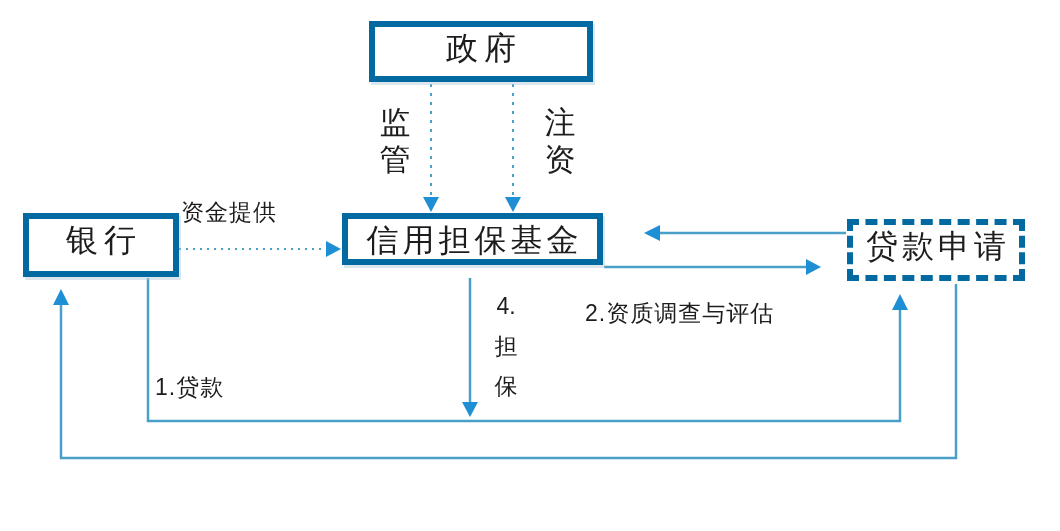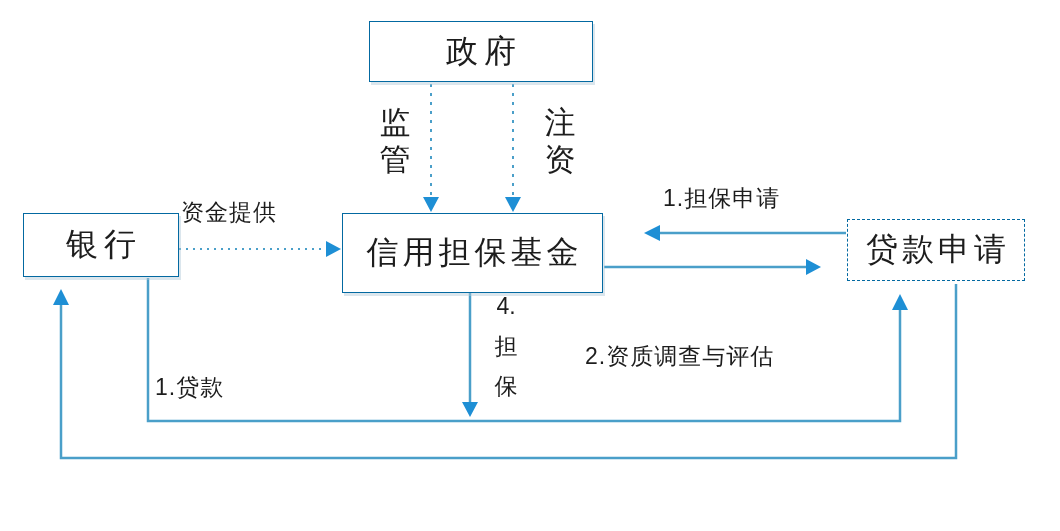--- a/index.html
+++ b/index.html
@@ -16,56 +16,55 @@
     overflow: hidden;
   }
   svg.connections {
     position: absolute;
     left: 0; top: 0;
     width: 1060px; height: 531px;
   }
   .node {
     position: absolute;
     display: flex;
-    align-items: center;
     justify-content: center;
     background: #ffffff;
-    border: 1px solid #0369a1;
+    border: 6px solid #0369a1;
     box-sizing: border-box;
     font-size: 32px;
     color: #1d1d1d;
     letter-spacing: 6px;
     text-indent: 6px;
     box-shadow: 2px 3px 0 rgba(175, 200, 216, 0.45);
   }
   .node.dashed {
     border-style: dashed;
     box-shadow: none;
   }
   .node-gov  { left: 369px; top: 21px;  width: 224px; height: 61px; }
   .node-bank { left: 23px;  top: 213px; width: 156px; height: 64px; }
-  .node-fund { left: 342px; top: 213px; width: 261px; height: 80px; letter-spacing: 4px; text-indent: 4px; }
+  .node-fund { left: 342px; top: 213px; width: 261px; height: 52px; letter-spacing: 4px; text-indent: 4px; }
   .node-sme  { left: 847px; top: 219px; width: 178px; height: 62px; letter-spacing: 4px; text-indent: 4px; }
   .edge-label {
     position: absolute;
     font-size: 23px;
     color: #1d1d1d;
     letter-spacing: 1px;
     white-space: nowrap;
   }
   .edge-label.vertical {
     white-space: pre-line;
     text-align: center;
     letter-spacing: 0;
   }
   .lbl-supervision { left: 374px; top: 104px; width: 42px; line-height: 37px; font-size: 31px; }
   .lbl-injection   { left: 539px; top: 104px; width: 42px; line-height: 37px; font-size: 31px; }
   .lbl-funding     { left: 181px; top: 197px; }
   .lbl-step1       { left: 663px; top: 183px; }
-  .lbl-step2       { left: 585px; top: 298px; margin-top: 43px; }
+  .lbl-step2       { left: 585px; top: 298px; }
   .lbl-step4       { left: 483px; top: 286px; width: 46px; line-height: 40px; text-align: left; }
   .lbl-step5       { left: 155px; top: 372px; }
   .lbl-step3       { left: 665px; top: 466px; }
 </style>
 </head>
 <body>
 
 <div class="canvas">
 
   <svg class="connections" viewBox="0 0 1060 531" xmlns="http://www.w3.org/2000/svg">
@@ -106,20 +105,19 @@
   </div>
   <div class="node dashed node-sme">
     <span>贷款申请</span>
   </div>
 
   <div class="edge-label vertical lbl-supervision">监
 管</div>
   <div class="edge-label vertical lbl-injection">注
 资</div>
   <div class="edge-label lbl-funding">资金提供</div>
-  <div class="edge-label lbl-step1">1.担保申请</div>
   <div class="edge-label lbl-step2">2.资质调查与评估</div>
   <div class="edge-label vertical lbl-step4">4.
 担
 保</div>
   <div class="edge-label lbl-step5">1.贷款</div>
 
 </div>
 
 </body></html>

